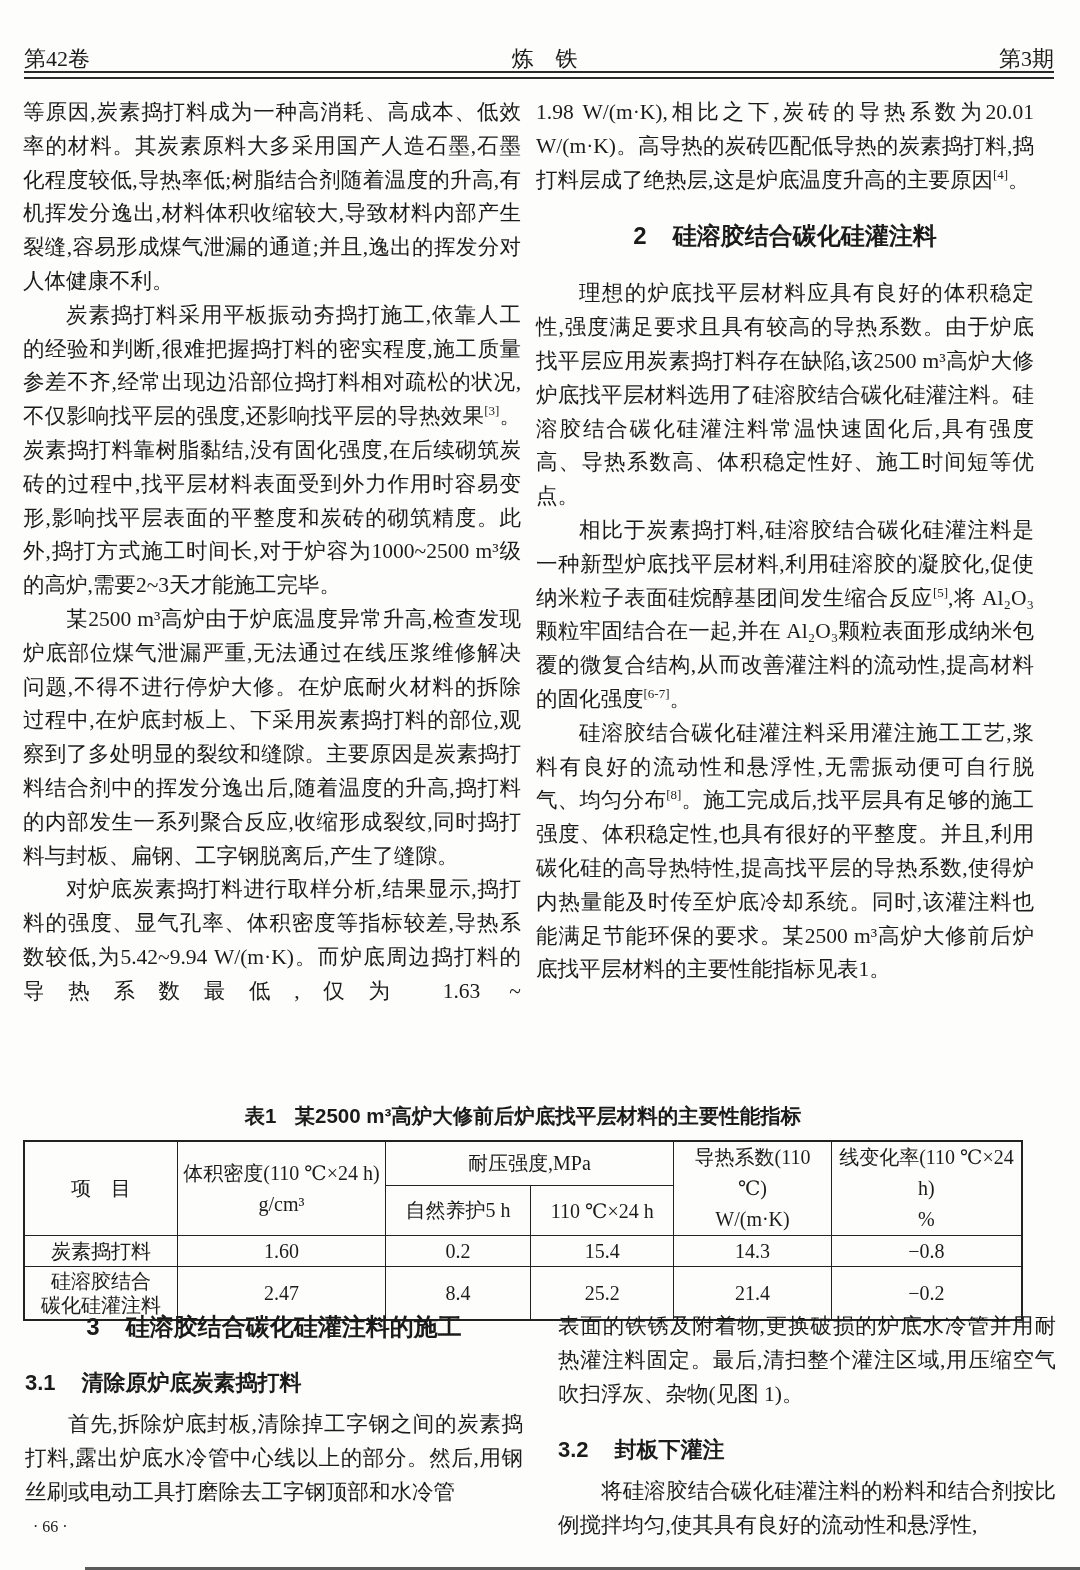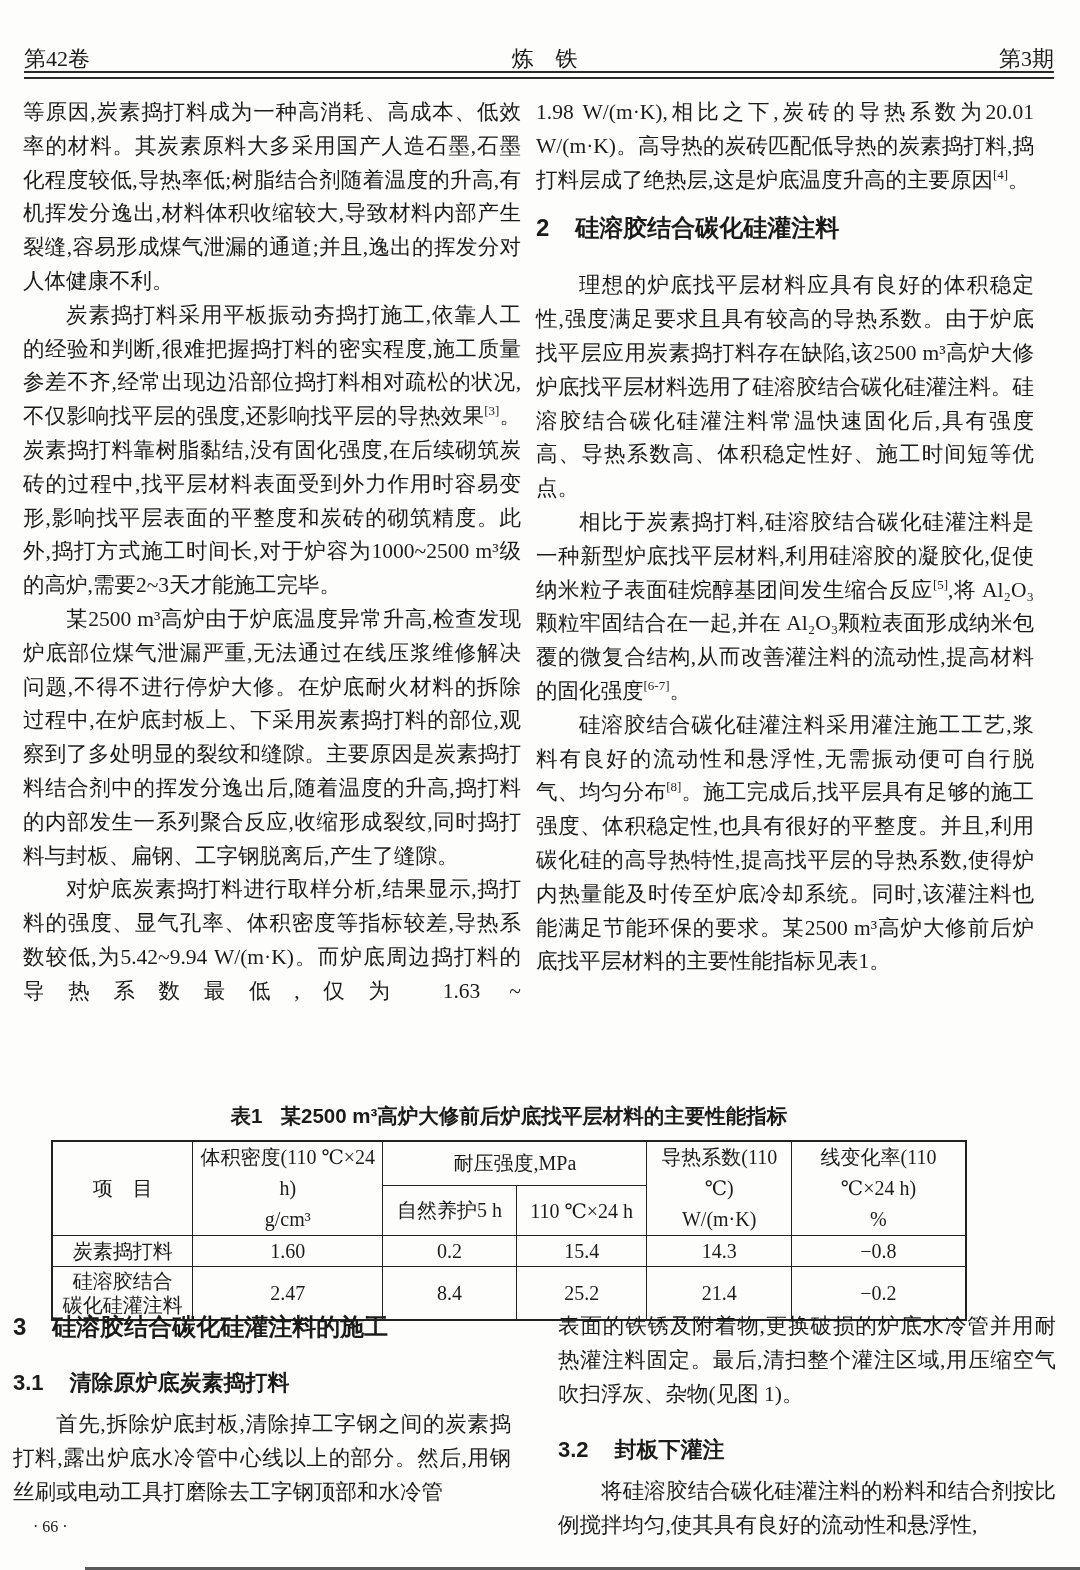--- a/index.html
+++ b/index.html
@@ -23,35 +23,35 @@
     position:absolute;width:498px;
     font-size:21.5px;line-height:33.8px;
     text-align:justify;
   }
   .col p.para{margin:0;}
   .col p.indent{text-indent:2em;}
   .col p.spread{text-align-last:justify;}
   .col sup{font-size:13px;line-height:0;vertical-align:super;}
   #col-top-left{left:23px;top:96px;}
   #col-top-right{left:536px;top:96px;}
-  #col-bottom-left{left:13px;top:1310px;}
+  #col-bottom-left{left:25px;top:1310px;}
   #col-bottom-right{left:558px;top:1310px;}
   .sec-h1{
     font-family:"Liberation Sans","DejaVu Sans",sans-serif;font-weight:bold;
-    font-size:24px;line-height:34px;margin:14px 0 24px;text-align:left;
+    font-size:24px;line-height:34px;margin:22px 0 24px;text-align:center;
   }
   .sec-h2{
     font-family:"Liberation Sans","DejaVu Sans",sans-serif;font-weight:bold;
     font-size:22px;line-height:30px;margin:24px 0 10px;text-align:left;
   }
   .col > :first-child{margin-top:0;}
   #col-bottom-left .sec-h1{margin-bottom:18px;}
   .sec-num{margin-right:26px;}
   
-  .table-block{position:absolute;left:23px;top:1103px;width:916px;margin-left:28px;}
+  .table-block{position:absolute;left:23px;top:1103px;width:1000px;}
   .table-caption{
     text-align:center;font-family:"Liberation Sans","DejaVu Sans",sans-serif;
     font-weight:bold;font-size:20.5px;line-height:26px;margin:0 0 11px;
   }
   .cap-label{margin-right:18px;}
   table.perf{
     width:100%;border-collapse:collapse;table-layout:fixed;
     border:2px solid #222;font-size:20px;
   }
   table.perf td{

